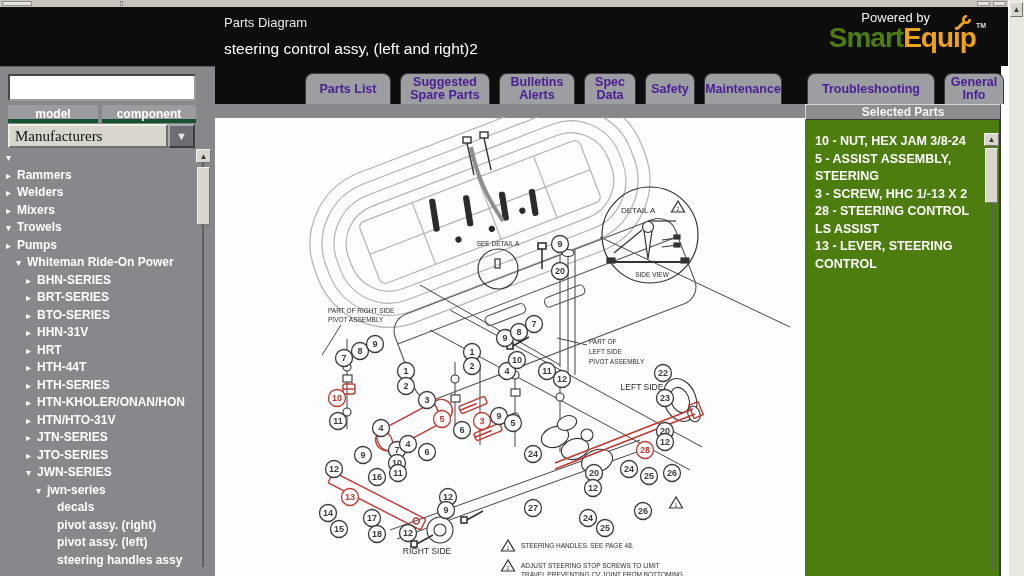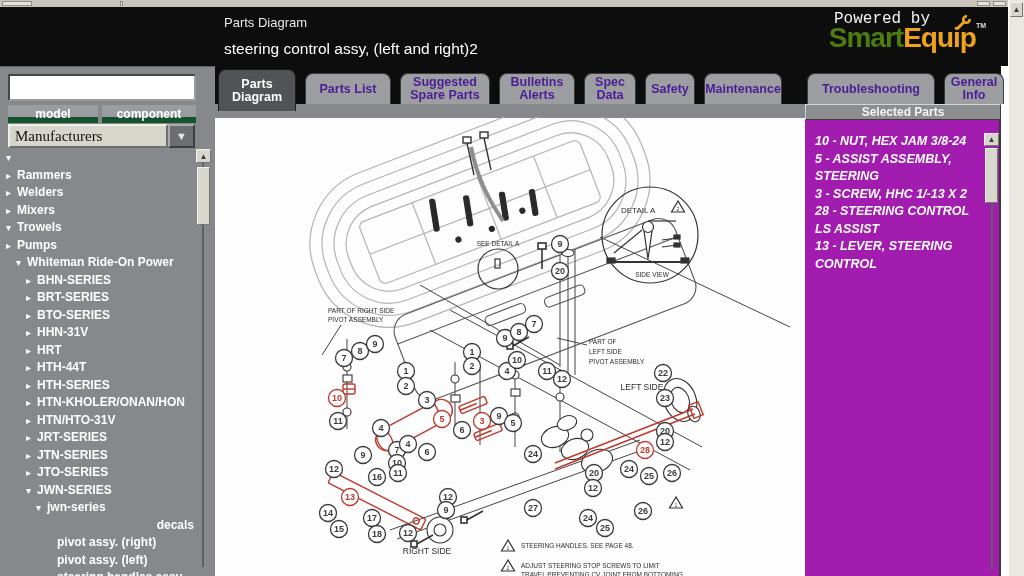--- a/index.html
+++ b/index.html
@@ -8,31 +8,31 @@
   #app *{box-sizing:border-box;}
 
   
   #top-strip{position:absolute;left:0;top:0;width:1024px;height:7px;background:#c9c5bd;}
   .mini-box{position:absolute;top:1px;height:5px;background:#e6e3dc;border:1px solid #8f8d88;}
 
   
   #header{position:absolute;left:0;top:7px;width:1008px;height:59px;background:#0d0d0d;}
   #app-title{position:absolute;left:224px;top:8px;font-size:13px;color:#e9e9e9;}
   #page-title{position:absolute;left:224px;top:33px;font-size:15.5px;color:#fff;}
-  #powered-by{position:absolute;right:78px;top:3px;font-size:16px;color:#f2f2f2;font-family:Liberation Mono, monospace;}
+  #powered-by{position:absolute;right:78px;top:3px;font-size:13px;color:#f2f2f2;}
   #brand{position:absolute;right:22px;top:15px;font-size:28px;font-weight:bold;letter-spacing:-1px;white-space:nowrap;}
   #brand .smart{color:#4d7c0f;}
   #brand .equip{color:#efa31d;}
   #brand .tm{font-size:7px;color:#ddd;vertical-align:top;letter-spacing:0;}
   #wrench{position:absolute;right:36px;top:8px;}
 
   
   #sidebar{position:absolute;left:0;top:66px;width:215px;height:510px;background:#86888b;border-top:1px solid #5e6063;}
   #search-input{position:absolute;left:8px;top:7px;width:188px;height:27px;border:2px inset #9a9a9a;background:#fff;font-size:13px;padding:0 4px;}
-  .mini-btn{position:absolute;top:38px;height:18px;background:#9a9c9f;border:none;border-bottom:6px solid #14532d;
+  .mini-btn{position:absolute;top:38px;height:18px;background:#9a9c9f;border:none;border-bottom:4px solid #14532d;
             color:#fff;font-weight:bold;font-size:12px;font-family:inherit;text-align:center;line-height:17px;cursor:pointer;}
   #model-btn{left:8px;width:90px;}
   #component-btn{left:102px;width:94px;}
   #manu-select{position:absolute;left:8px;top:57px;width:160px;height:24px;background:#d8d5cd;border:2px solid;
                border-color:#f0eee9 #6f6f6f #6f6f6f #f0eee9;font-family:"Liberation Serif","DejaVu Serif",serif;
                font-size:15px;color:#111;line-height:20px;padding-left:5px;}
   #manu-arrow{position:absolute;left:168px;top:57px;width:27px;height:24px;background:#6c6e71;border:2px solid;
               border-color:#a9abae #3c3e41 #3c3e41 #a9abae;color:#e8e8e8;font-size:11px;text-align:center;line-height:20px;cursor:pointer;}
   #tree{position:absolute;left:2px;top:82px;width:192px;list-style:none;margin:0;padding:0;}
   #tree li{height:17.5px;line-height:17.5px;color:#fff;font-weight:bold;font-size:12px;white-space:nowrap;overflow:hidden;cursor:pointer;}
@@ -54,21 +54,21 @@
   #band{position:absolute;left:215px;top:104px;width:590px;height:14px;background:#86888b;}
 
   
   #diagram-area{position:absolute;left:215px;top:118px;width:590px;height:458px;background:#fdfdfd;}
   #diagram-svg{position:absolute;left:0;top:-1px;width:590px;height:459px;}
 
   
   #sp-header{position:absolute;left:805px;top:104px;width:196px;height:16px;background:#8b8d90;
              border:1px solid;border-color:#d6d6d6 #3a3a3a #3a3a3a #d6d6d6;color:#f4f4f4;font-weight:bold;
              font-size:12px;text-align:center;line-height:14px;}
-  #sp-panel{position:absolute;left:805px;top:120px;width:196px;height:456px;background:#a21caf;border-right:2px solid #3a3a3a;font-style:italic;}
+  #sp-panel{position:absolute;left:805px;top:120px;width:196px;height:456px;background:#4d7c0f;border-right:2px solid #3a3a3a;}
   #parts-list{margin:0;padding:13px 26px 0 10px;list-style:none;}
   #parts-list li{color:#fff;font-weight:bold;font-size:12.5px;line-height:17.5px;cursor:pointer;}
   #white-gap{position:absolute;left:1001px;top:66px;width:7px;height:510px;background:#fff;}
 
   
   #v-scroll{position:absolute;left:1008px;top:0;width:16px;height:576px;background:#ebe8e1;border-left:1px solid #fff;}
   #v-scroll .sb-btn{left:1px;top:2px;width:13px;height:15px;line-height:14px;}
 </style>
 </head>
 <body>
@@ -110,40 +110,35 @@
         <li style="padding-left: 14px;"><span class="arr">▾</span><span>Whiteman Ride-On Power</span></li>
         <li style="padding-left: 24px;"><span class="arr">▸</span><span>BHN-SERIES</span></li>
         <li style="padding-left: 24px;"><span class="arr">▸</span><span>BRT-SERIES</span></li>
         <li style="padding-left: 24px;"><span class="arr">▸</span><span>BTO-SERIES</span></li>
         <li style="padding-left: 24px;"><span class="arr">▸</span><span>HHN-31V</span></li>
         <li style="padding-left: 24px;"><span class="arr">▸</span><span>HRT</span></li>
         <li style="padding-left: 24px;"><span class="arr">▸</span><span>HTH-44T</span></li>
         <li style="padding-left: 24px;"><span class="arr">▸</span><span>HTH-SERIES</span></li>
         <li style="padding-left: 24px;"><span class="arr">▸</span><span>HTN-KHOLER/ONAN/HON</span></li>
         <li style="padding-left: 24px;"><span class="arr">▸</span><span>HTN/HTO-31V</span></li>
-        <li style="padding-left: 24px;"><span class="arr">▸</span><span>JRT-SERIES</span></li>
         <li style="padding-left: 24px;"><span class="arr">▸</span><span>JTN-SERIES</span></li>
         <li style="padding-left: 24px;"><span class="arr">▸</span><span>JTO-SERIES</span></li>
         <li style="padding-left: 24px;"><span class="arr">▾</span><span>JWN-SERIES</span></li>
         <li style="padding-left: 34px;"><span class="arr">▾</span><span>jwn-series</span></li>
-        <li style="padding-left: 44px; text-align: right;"><span class="arr"></span><span>decals</span></li>
+        <li style="padding-left: 44px;"><span class="arr"></span><span>decals</span></li>
         <li style="padding-left: 44px;"><span class="arr"></span><span>pivot assy. (right)</span></li>
         <li style="padding-left: 44px;"><span class="arr"></span><span>pivot assy. (left)</span></li>
         <li style="padding-left: 44px;"><span class="arr"></span><span>steering handles assy</span></li>
       </ul>
     <div class="sb-line" style="left:202px;top:95px;width:2px;height:405px;"></div>
     <div class="sb-btn" style="left:196px;top:82px;width:15px;height:14px;line-height:13px;">▲</div>
     <div class="sb-thumb" style="left:197px;top:100px;width:13px;height:58px;"></div>
   </div>
 
   <div id="tab-strip">
-      <div class="tab active" style="left: 3px; width: 78px;">
-        <div>Parts</div>
-        <div>Diagram</div>
-      </div>
       <div class="tab" style="left: 90px; width: 86px;">
         <div>Parts List</div>
       </div>
       <div class="tab" style="left: 185px; width: 90px;">
         <div>Suggested</div>
         <div>Spare Parts</div>
       </div>
       <div class="tab" style="left: 284px; width: 76px;">
         <div>Bulletins</div>
         <div>Alerts</div>

